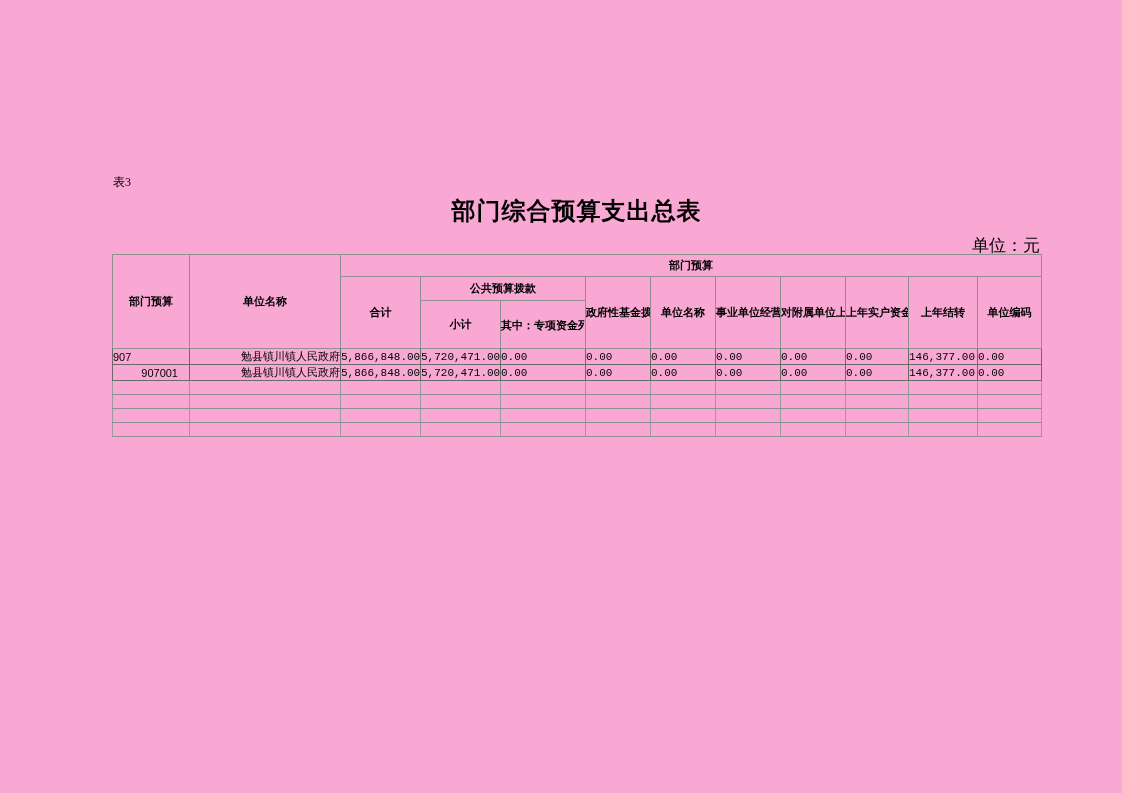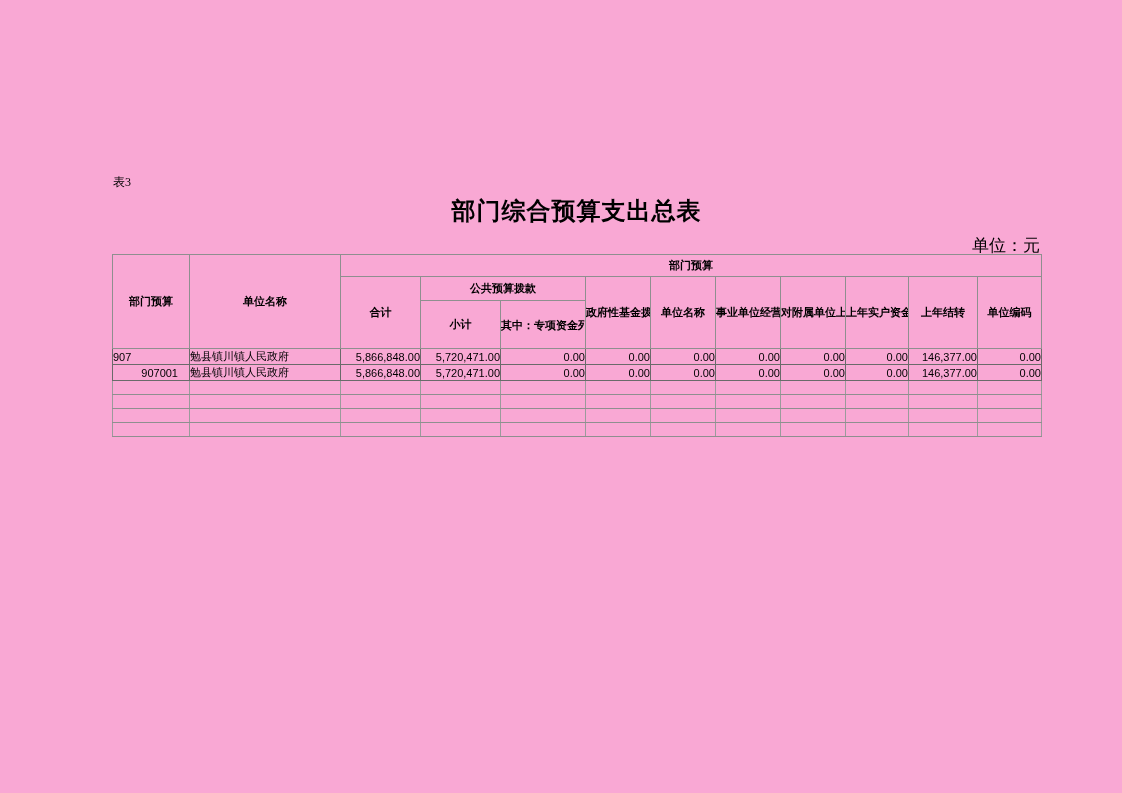--- a/index.html
+++ b/index.html
@@ -48,24 +48,24 @@
   }
   tbody tr.row-data{height:15px;margin-left:8px;}
   tbody tr.row-data td{border-color:#6a6a6a;}
   tbody tr.row-empty{height:14px;}
   tbody tr.row-empty td{border-color:#9b9b9b;border-bottom-color:#8f8f8f;}
   td.code{
     text-align:left;padding-left:2px;
     font-family:"Liberation Sans","DejaVu Sans",sans-serif;
   }
   tr.level-2 td.code{text-align:right;padding-left:8px;padding-right:11px;}
-  td.name{text-align:left;padding-left:3px;}
+  td.name{text-align:right;padding-left:3px;}
   td.num{
-    text-align:right;padding-right:3px;
-    font-family:Liberation Sans, sans-serif;
+    padding-right:3px;
+    font-family:Liberation Mono, monospace;
   }
 </style>
 </head>
 <body>
 
 <div class="page">
 
   <div class="table-label">表3</div>
 
   <div class="doc-title">部门综合预算支出总表</div>

